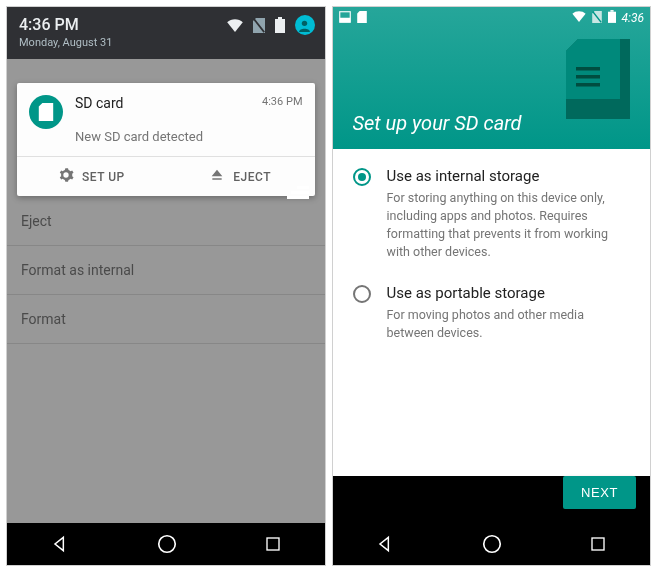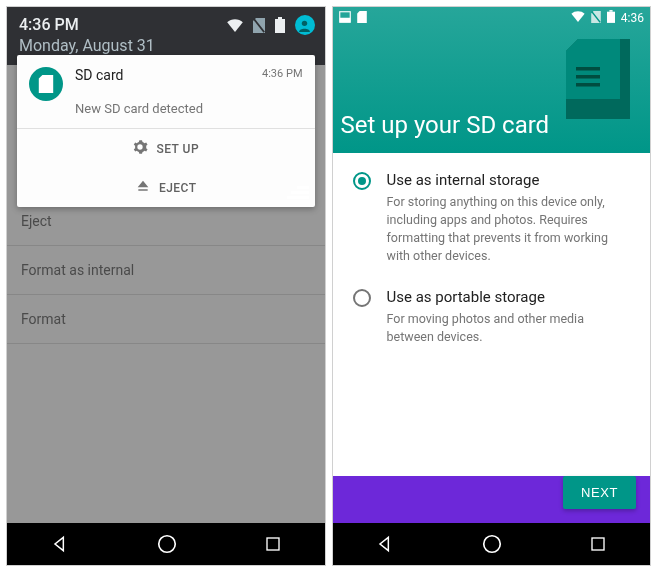--- a/index.html
+++ b/index.html
@@ -34,42 +34,42 @@
     background: #2f3034;
     color: #eceff1;
     padding: 8px 10px 10px 12px;
     z-index: 3;
   }
   .status-expanded .time {
     font-size: 16px;
     font-weight: 500;
   }
   .status-expanded .date {
-    font-size: 16px;
+    font-size: 11px;
     color: #b0bec5;
     margin-top: 2px;
   }
   .status-expanded .qs-icons {
     position: absolute;
     right: 10px;
     top: 8px;
     display: flex;
     align-items: center;
     gap: 10px;
   }
   .status-expanded .qs-icons svg { display:block; }
   .avatar {
     width: 20px; height: 20px; border-radius: 50%;
     background: #00bcd4;
     display: flex; align-items: center; justify-content: center;
   }
 
   .notif-card {
     position: absolute;
-    top: 48px; left: 10px; right: 10px;
+    top: 76px; left: 10px; right: 10px;
     background: #fdfdfd;
     border-radius: 2px;
     box-shadow: 0 2px 6px rgba(0,0,0,.3);
     z-index: 3;
   }
   .notif-body {
     display: flex;
     padding: 12px;
     gap: 12px;
   }
@@ -78,21 +78,20 @@
     background: #009688;
     display: flex; align-items: center; justify-content: center;
     flex-shrink: 0;
   }
   .notif-title { font-size: 14px; color: #212121; }
   .notif-sub { font-size: 13px; color: #757575; margin-top: 18px; }
   .notif-time { font-size: 11px; color: #757575; margin-left: auto; }
   .notif-actions {
     display: flex;
     border-top: 1px solid #e0e0e0;
-    flex-direction: column;
   }
   .notif-action {
     flex: 1;
     padding: 10px 0;
     text-align: center;
     font-size: 12px;
     font-weight: 500;
     color: #616161;
     letter-spacing: .5px;
     display: flex;
@@ -123,41 +122,42 @@
     color: #444;
     background: rgba(239,239,239,0.0);
   }
 
   
   .right .header {
     background: #009688;
     background: linear-gradient(#26a69a 0%, #009688 100%);
     color: #fff;
     padding-bottom: 14px;
+    font-style: italic;
   }
   .right .statusbar {
     height: 22px;
     display: flex;
     align-items: center;
     padding: 0 6px;
     font-size: 12px;
     color: #fff;
   }
   .right .statusbar .sb-left { display:flex; gap:6px; align-items:center; }
   .right .statusbar .sb-right { margin-left:auto; display:flex; gap:6px; align-items:center; }
   .right .sd-illus {
     margin-left: auto;
     margin-right: 20px;
     margin-top: 10px;
     width: 64px; height: 80px;
   }
   .right .header-title {
-    font-size: 24px;
+    font-size: 20px;
     font-weight: 400;
-    padding: 0 8px;
+    padding: 0 20px;
     margin-top: -8px;
   }
   .right .options {
     flex: 1;
     background: #fff;
     padding: 18px 20px 0 20px;
     overflow: hidden;
   }
   .option {
     display: flex;
@@ -178,21 +178,21 @@
     content: "";
     position: absolute;
     inset: 3px;
     background: #009688;
     border-radius: 50%;
   }
   .opt-title { font-size: 15px; color: #212121; }
   .opt-desc { font-size: 12.5px; color: #757575; margin-top: 4px; line-height: 1.45; }
 
   .right .footer {
-    background: #6d28d9;
+    background: #000000;
     padding: 0 14px 14px 0;
     display: flex;
     justify-content: flex-end;
   }
   .next-btn {
     background: #009688;
     color: #fff;
     font-size: 13px;
     font-weight: 500;
     letter-spacing: .6px;

